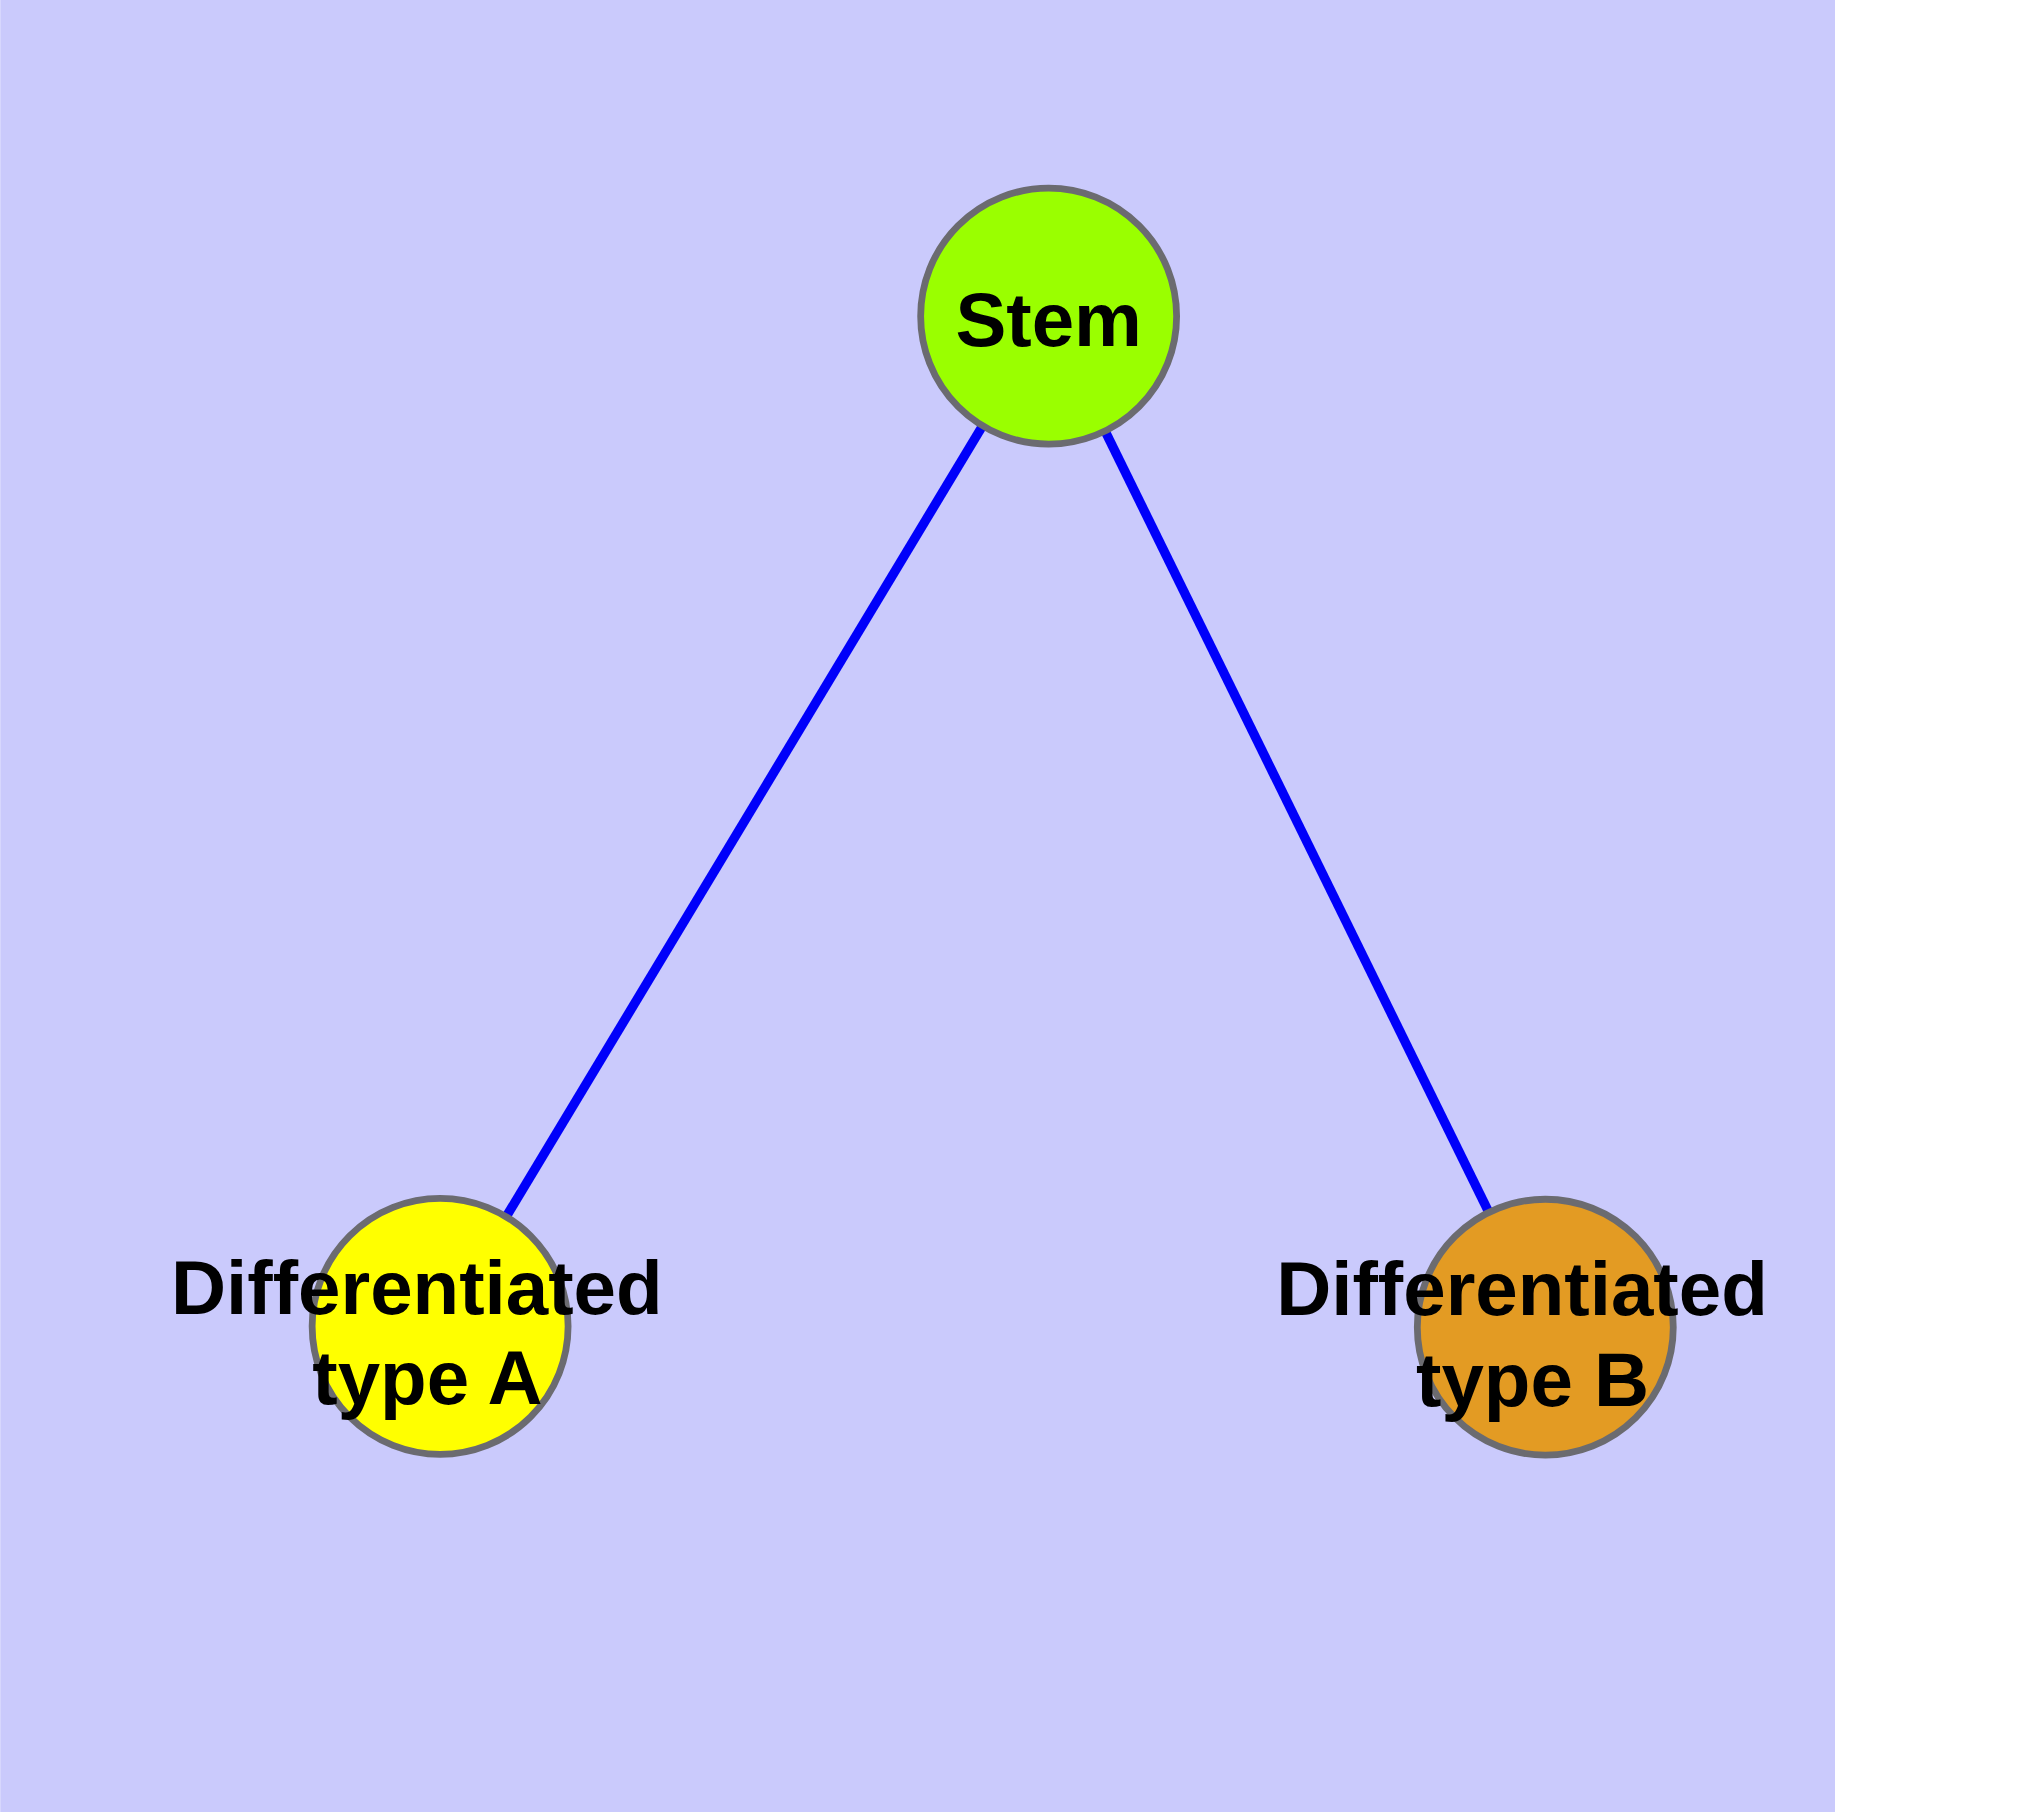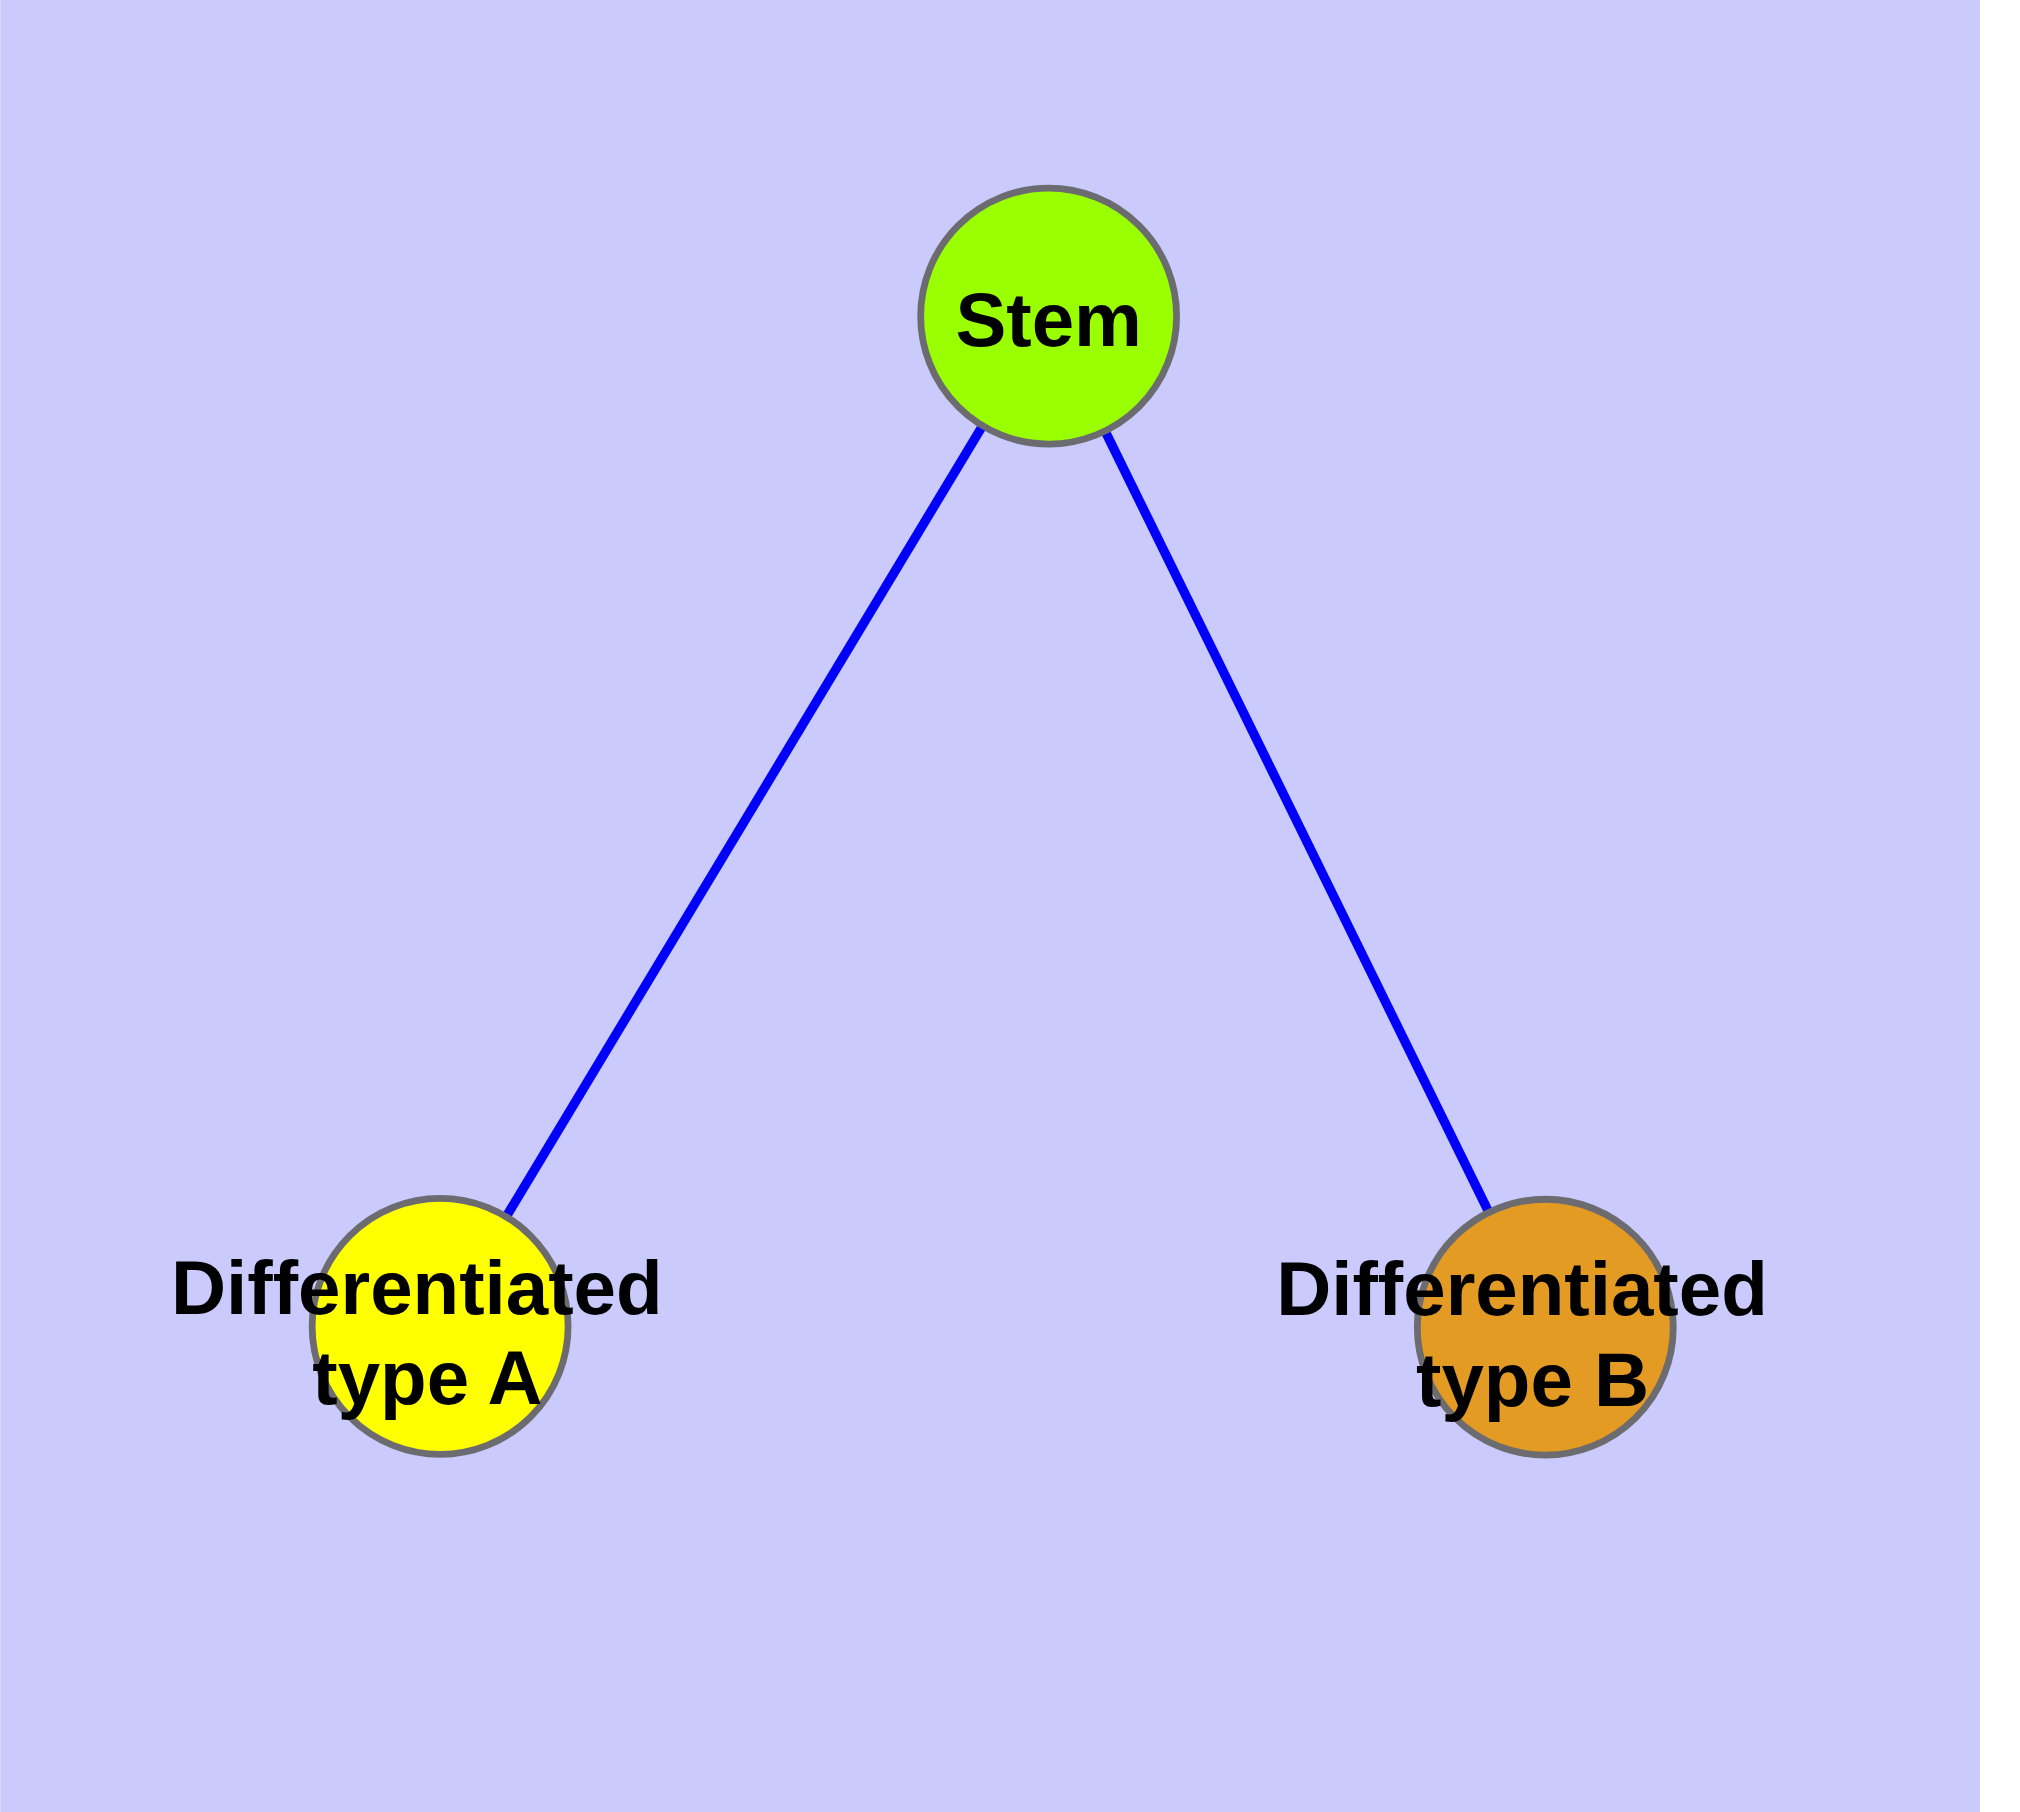--- a/index.html
+++ b/index.html
@@ -1,18 +1,18 @@
 <!DOCTYPE html>
 <html style="font-size:13.6px"><head>
 <meta charset="utf-8">
 <style>
   html, body { margin: 0; padding: 0; }
   #app {
     position: relative;
-    width: 1980px;
+    width: 1835px;
     height: 1812px;
     overflow: hidden;
     font-family: "Liberation Sans", sans-serif;
   }
   svg { display: block; }
   .edge { fill: none; }
   .node-label {
     font-family: "Liberation Sans", sans-serif;
     font-weight: bold;
     font-size: 90px;

